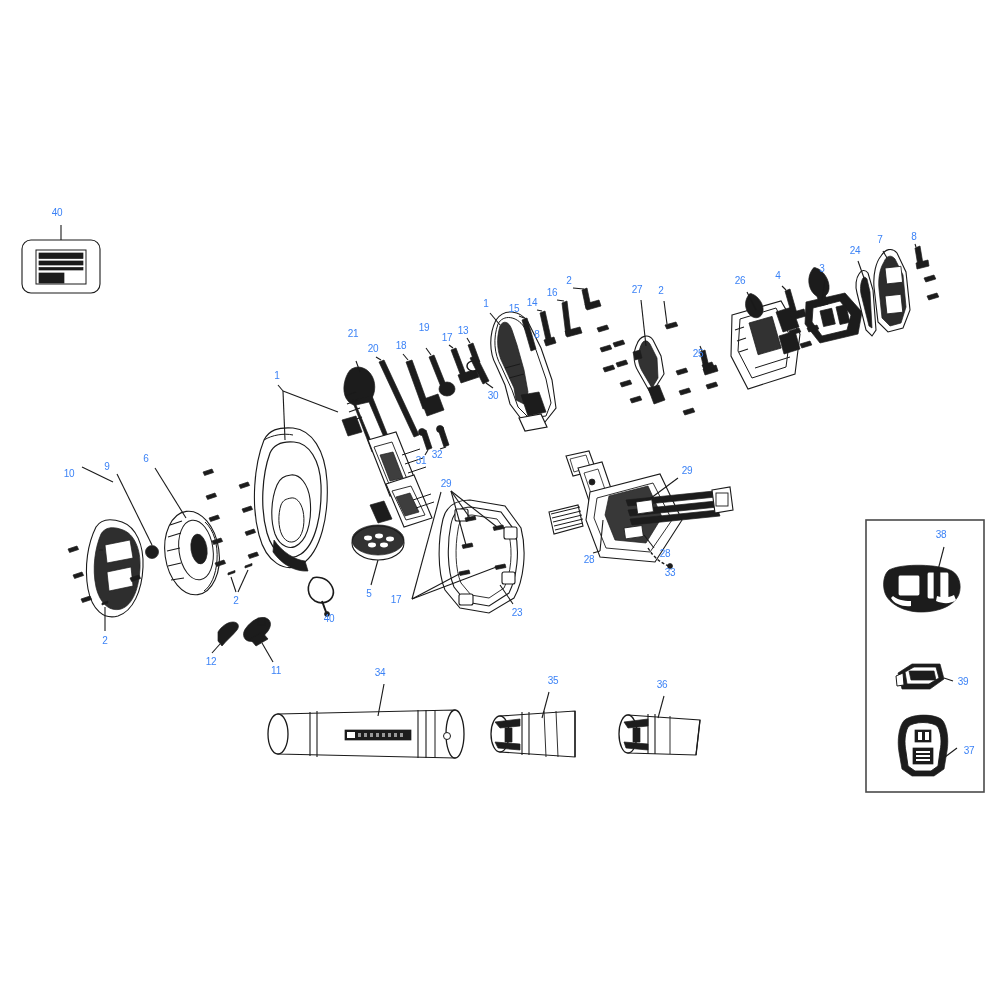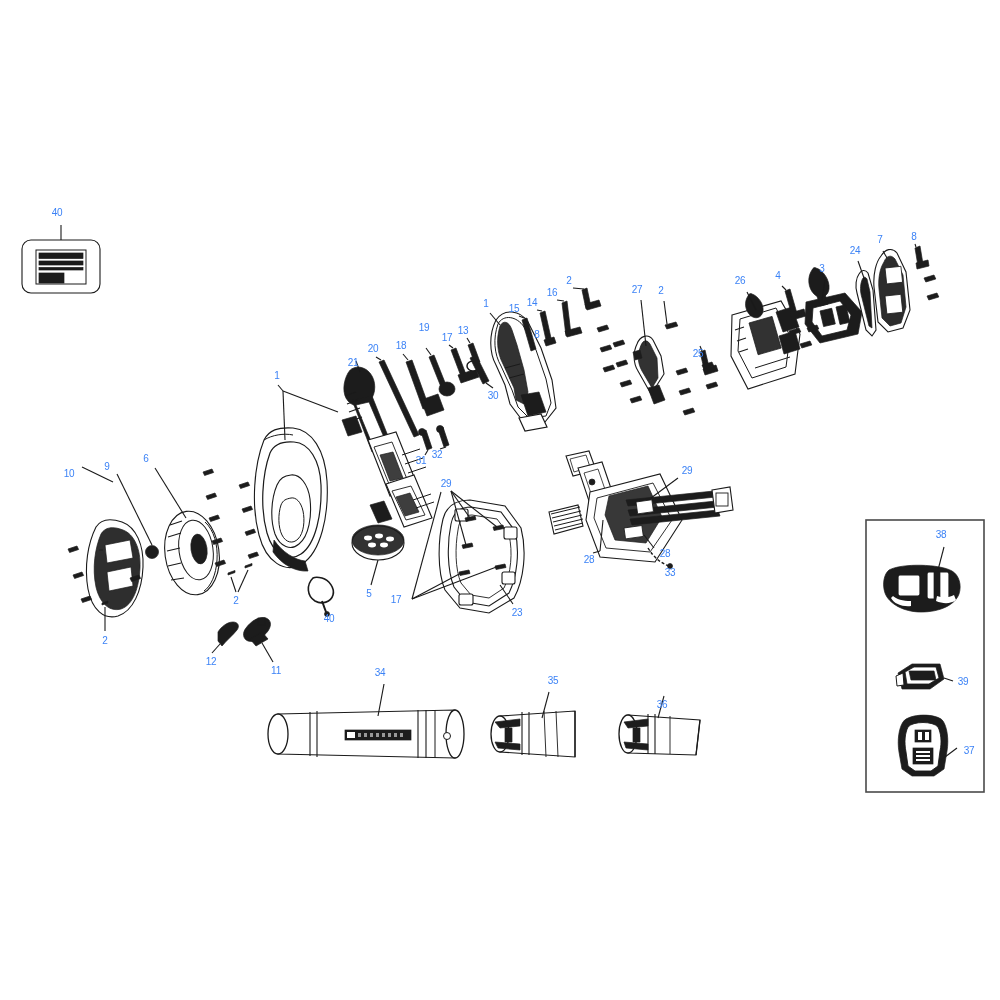--- a/index.html
+++ b/index.html
@@ -512,21 +512,21 @@
       <div class="callout-label" style="left: 69px; top: 474px;">10</div>
       <div class="callout-label" style="left: 107px; top: 467px;">9</div>
       <div class="callout-label" style="left: 146px; top: 459px;">6</div>
       <div class="callout-label" style="left: 105px; top: 641px;">2</div>
       <div class="callout-label" style="left: 236px; top: 601px;">2</div>
       <div class="callout-label" style="left: 211px; top: 662px;">12</div>
       <div class="callout-label" style="left: 276px; top: 671px;">11</div>
       <div class="callout-label" style="left: 329px; top: 619px;">40</div>
       <div class="callout-label" style="left: 277px; top: 376px;">1</div>
       <div class="callout-label" style="left: 369px; top: 594px;">5</div>
-      <div class="callout-label" style="left: 353px; top: 363px;">21</div>
+      <div class="callout-label" style="left: 353px; top: 334px;">21</div>
       <div class="callout-label" style="left: 373px; top: 349px;">20</div>
       <div class="callout-label" style="left: 401px; top: 346px;">18</div>
       <div class="callout-label" style="left: 424px; top: 328px;">19</div>
       <div class="callout-label" style="left: 447px; top: 338px;">17</div>
       <div class="callout-label" style="left: 463px; top: 331px;">13</div>
       <div class="callout-label" style="left: 421px; top: 461px;">31</div>
       <div class="callout-label" style="left: 437px; top: 455px;">32</div>
       <div class="callout-label" style="left: 493px; top: 396px;">30</div>
       <div class="callout-label" style="left: 486px; top: 304px;">1</div>
       <div class="callout-label" style="left: 514px; top: 309px;">15</div>
@@ -545,19 +545,19 @@
       <div class="callout-label" style="left: 914px; top: 237px;">8</div>
       <div class="callout-label" style="left: 687px; top: 471px;">29</div>
       <div class="callout-label" style="left: 589px; top: 560px;">28</div>
       <div class="callout-label" style="left: 665px; top: 554px;">28</div>
       <div class="callout-label" style="left: 670px; top: 573px;">33</div>
       <div class="callout-label" style="left: 446px; top: 484px;">29</div>
       <div class="callout-label" style="left: 396px; top: 600px;">17</div>
       <div class="callout-label" style="left: 517px; top: 613px;">23</div>
       <div class="callout-label" style="left: 380px; top: 673px;">34</div>
       <div class="callout-label" style="left: 546px; top: 681px; margin-left: 7px;">35</div>
-      <div class="callout-label" style="left: 662px; top: 685px; margin-top: 20px;">36</div>
+      <div class="callout-label" style="left: 662px; top: 685px;">36</div>
       <div class="callout-label" style="left: 941px; top: 535px;">38</div>
       <div class="callout-label" style="left: 963px; top: 682px;">39</div>
       <div class="callout-label" style="left: 969px; top: 751px;">37</div>
     </div>
 
 </div>
 
 </body></html>

